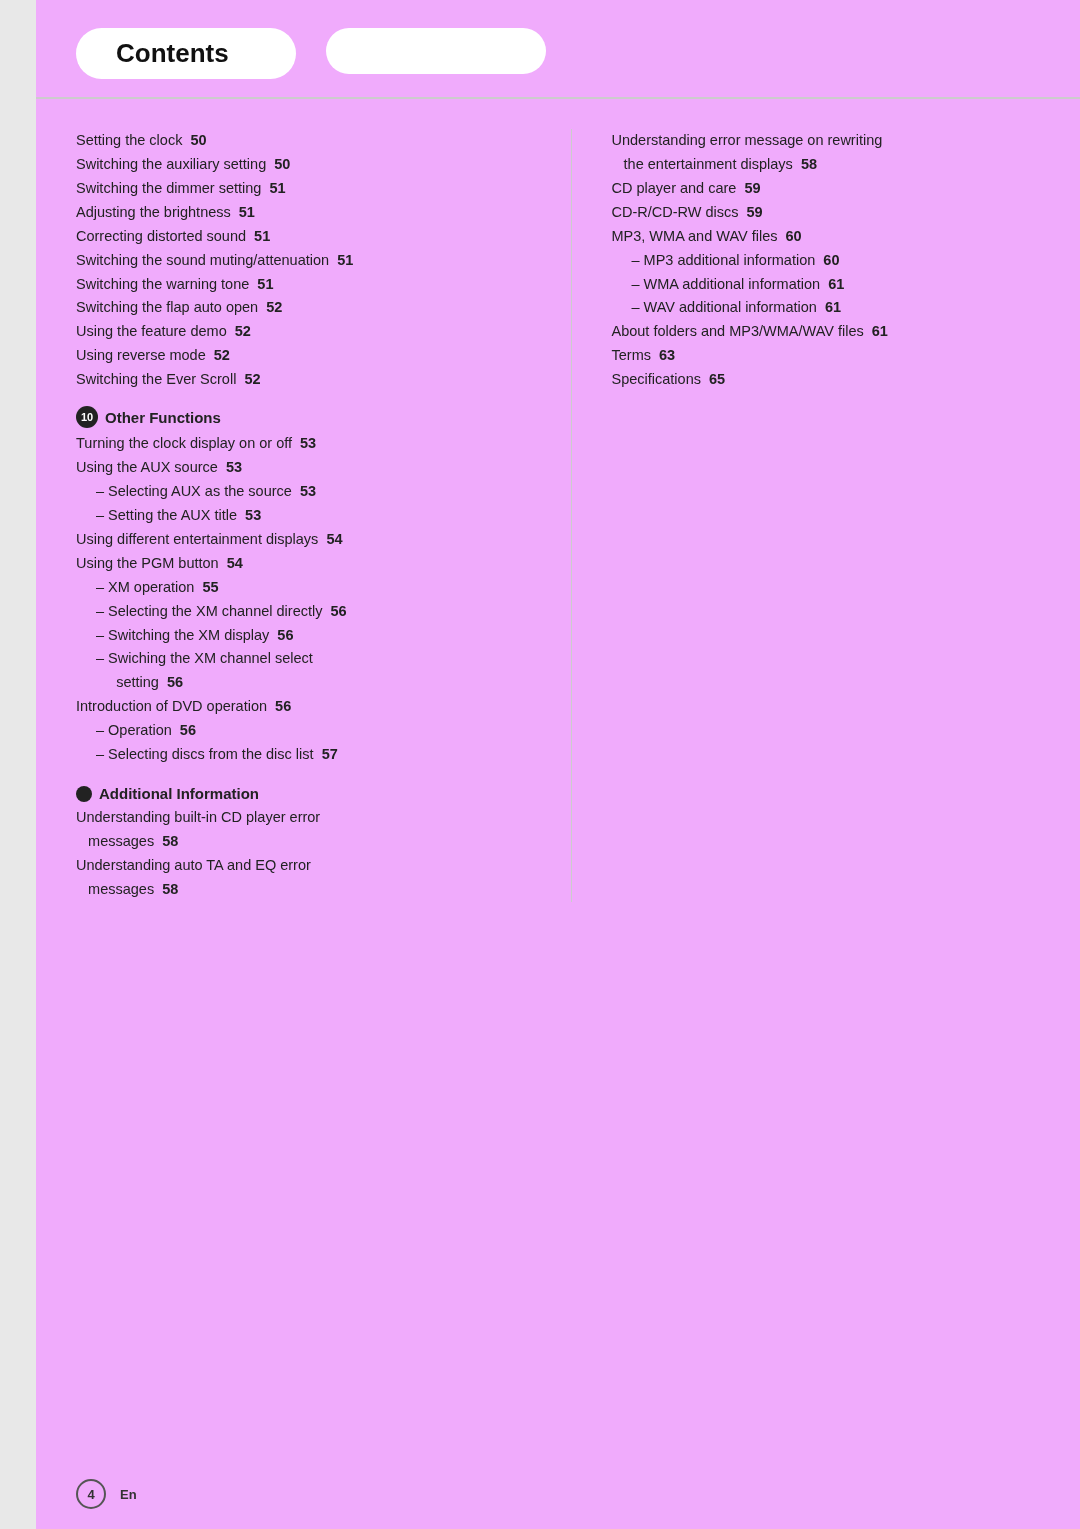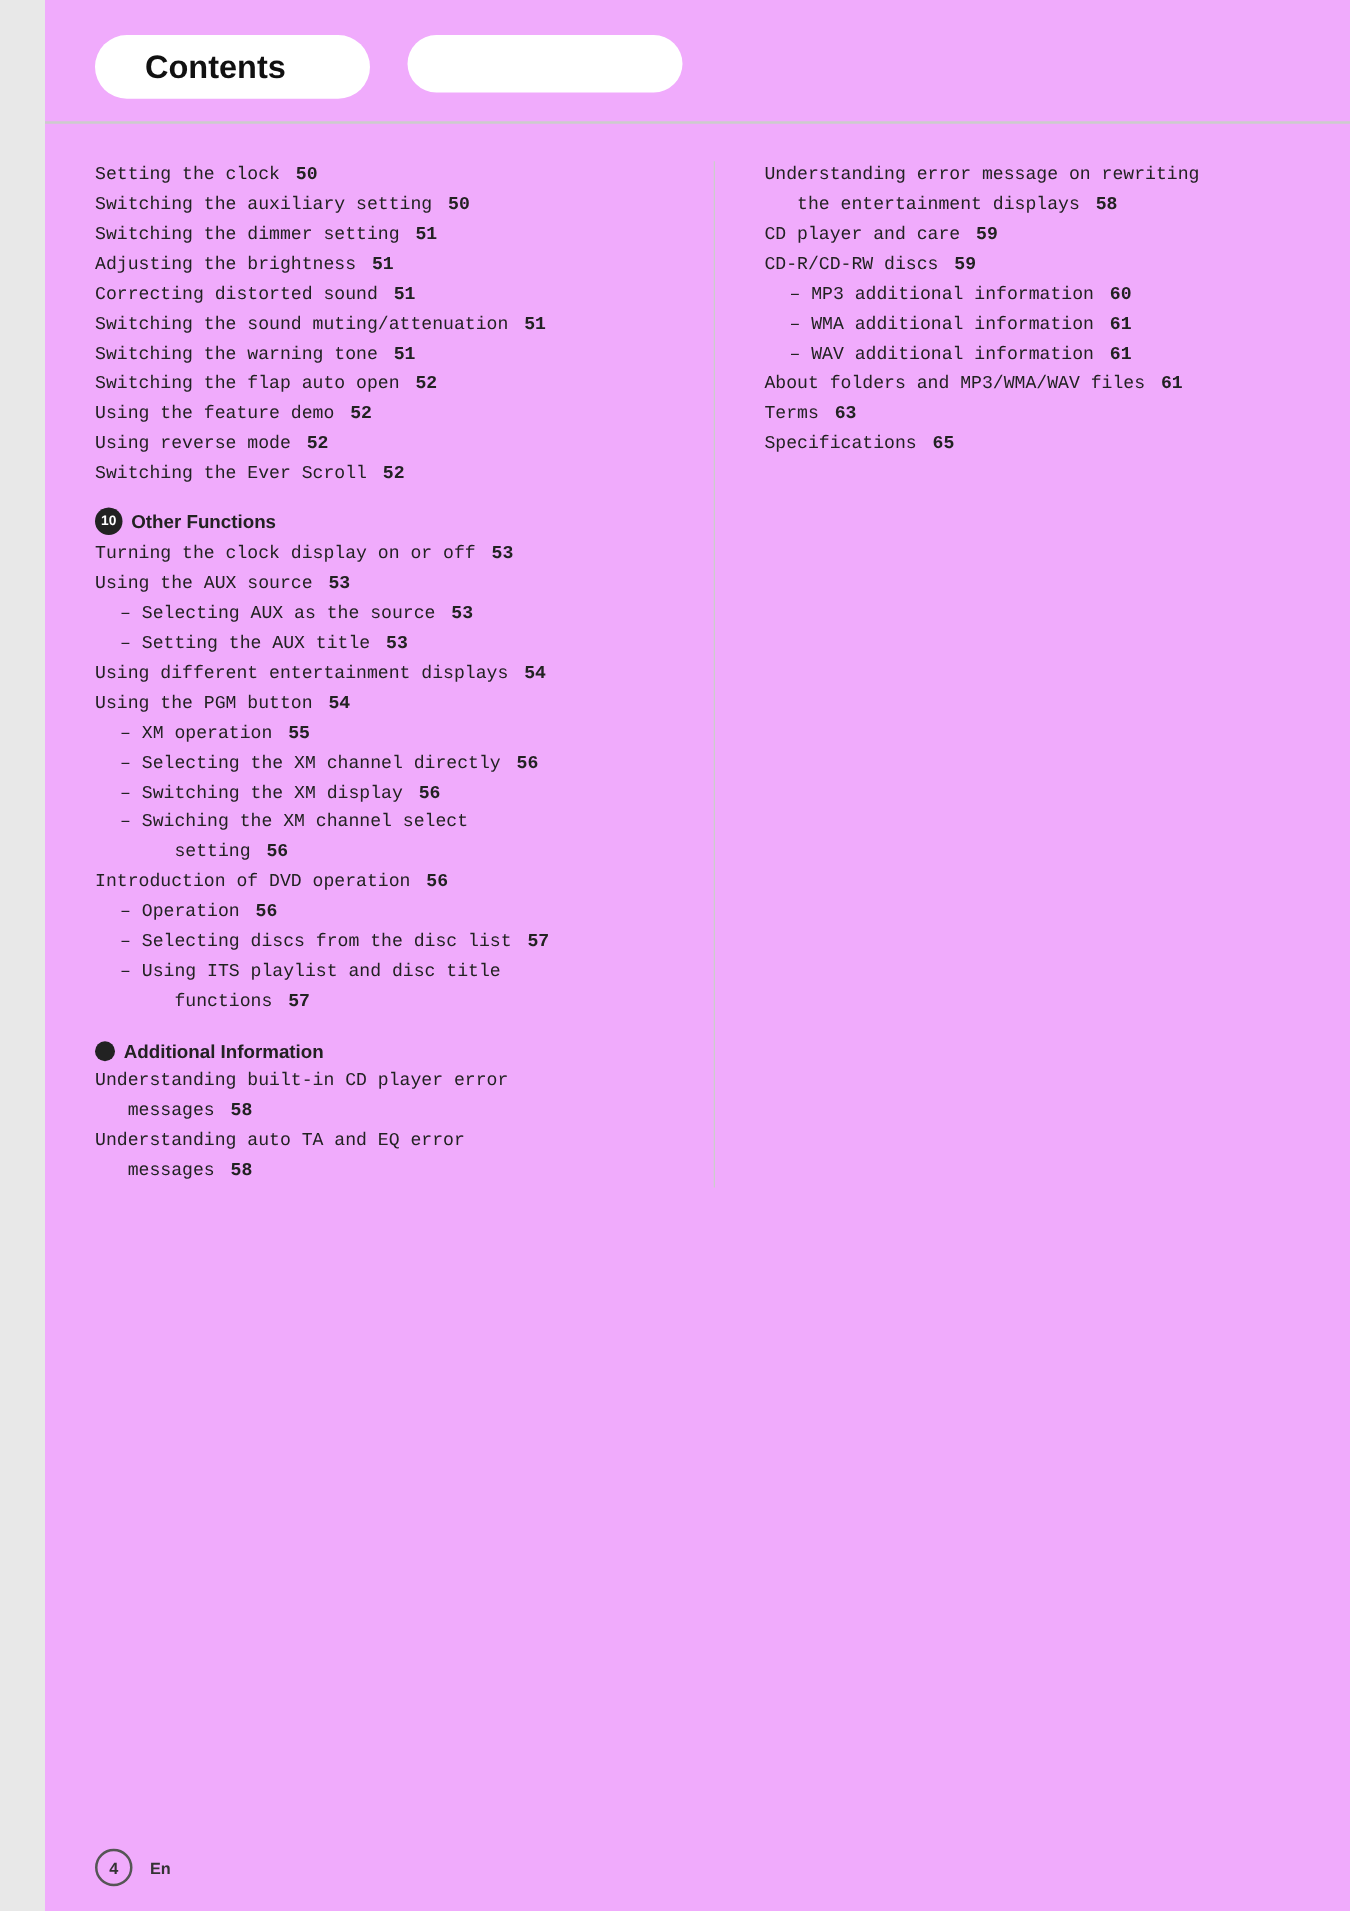--- a/index.html
+++ b/index.html
@@ -83,21 +83,20 @@
 
     .col-right {
       flex: 1;
       padding-left: 40px;
     }
 
     .toc-entry {
       line-height: 1.65;
       font-size: 14.5px;
       color: #222;
-      font-family: Liberation Mono, monospace;
     }
 
     .toc-entry .page-num {
       font-weight: bold;
       margin-left: 4px;
     }
 
     .toc-entry.indented {
       padding-left: 20px;
     }
@@ -206,37 +205,37 @@
       <div class="toc-entry indented">– Setting the AUX title <span class="page-num">53</span></div>
       <div class="toc-entry">Using different entertainment displays <span class="page-num">54</span></div>
       <div class="toc-entry">Using the PGM button <span class="page-num">54</span></div>
       <div class="toc-entry indented">– XM operation <span class="page-num">55</span></div>
       <div class="toc-entry indented">– Selecting the XM channel directly <span class="page-num">56</span></div>
       <div class="toc-entry indented">– Switching the XM display <span class="page-num">56</span></div>
       <div class="toc-entry indented">– Swiching the XM channel select<br>&nbsp;&nbsp;&nbsp;&nbsp;&nbsp;setting <span class="page-num">56</span></div>
       <div class="toc-entry">Introduction of DVD operation <span class="page-num">56</span></div>
       <div class="toc-entry indented">– Operation <span class="page-num">56</span></div>
       <div class="toc-entry indented">– Selecting discs from the disc list <span class="page-num">57</span></div>
-      <div class="toc-entry indented">– Using ITS playlist and disc title<br>&nbsp;&nbsp;&nbsp;&nbsp;&nbsp;functions <span class="page-num">57</span></div>
 
       <div class="section-header" style="margin-top:18px;">
         <span class="section-circle-filled"></span>
         <span>Additional Information</span>
       </div>
 
       <div class="toc-entry">Understanding built-in CD player error<br>&nbsp;&nbsp;&nbsp;messages <span class="page-num">58</span></div>
       <div class="toc-entry">Understanding auto TA and EQ error<br>&nbsp;&nbsp;&nbsp;messages <span class="page-num">58</span></div>
 
     </div>
 
     <div class="col-right">
 
       <div class="toc-entry">Understanding error message on rewriting<br>&nbsp;&nbsp;&nbsp;the entertainment displays <span class="page-num">58</span></div>
       <div class="toc-entry">CD player and care <span class="page-num">59</span></div>
       <div class="toc-entry">CD-R/CD-RW discs <span class="page-num">59</span></div>
+      <div class="toc-entry">MP3, WMA and WAV files <span class="page-num">60</span></div>
       <div class="toc-entry indented">– MP3 additional information <span class="page-num">60</span></div>
       <div class="toc-entry indented">– WMA additional information <span class="page-num">61</span></div>
       <div class="toc-entry indented">– WAV additional information <span class="page-num">61</span></div>
       <div class="toc-entry">About folders and MP3/WMA/WAV files <span class="page-num">61</span></div>
       <div class="toc-entry">Terms <span class="page-num">63</span></div>
       <div class="toc-entry">Specifications <span class="page-num">65</span></div>
 
     </div>
 
   </div>

